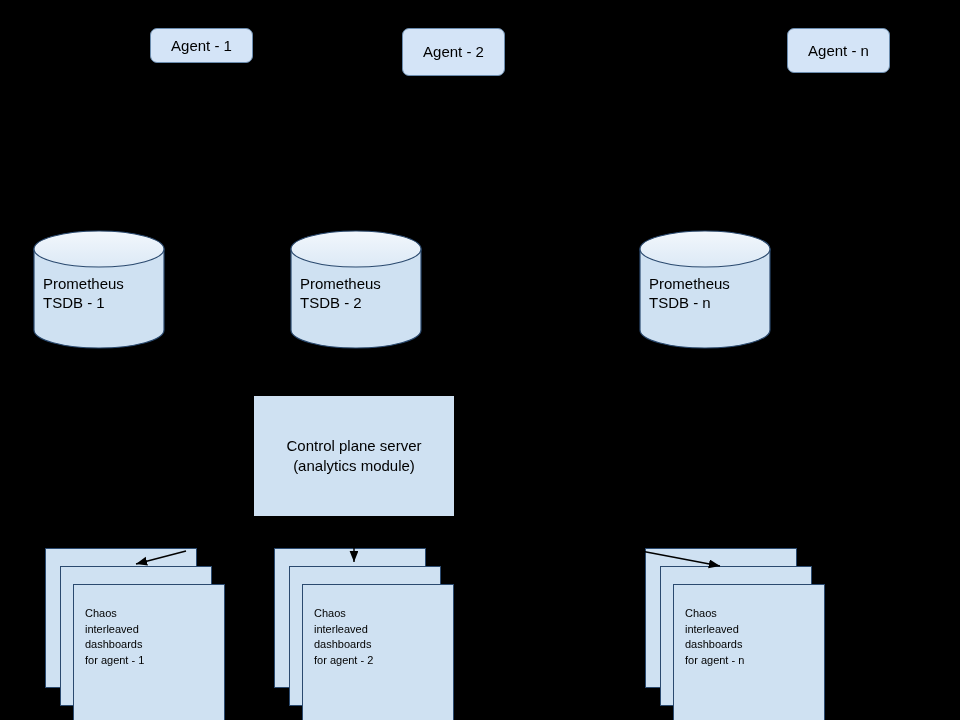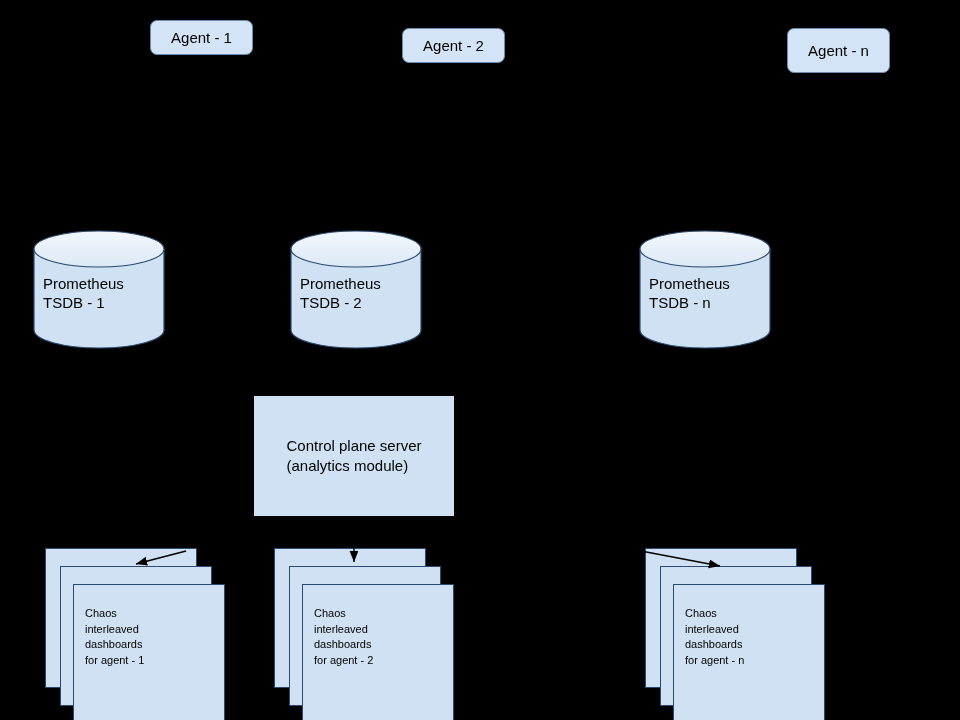--- a/index.html
+++ b/index.html
@@ -55,21 +55,21 @@
   }
 
   
   .plain-box {
     position: absolute;
     background: #cfe1f2;
     border: 1px solid #cfe1f2;
     display: flex;
     align-items: center;
     justify-content: center;
-    text-align: left;
+    text-align: center;
     color: #000000;
     font-size: 15px;
     line-height: 1.35;
     box-sizing: border-box;
     white-space: pre-line;
   }
 
   
   .stack {
     position: absolute;
@@ -104,24 +104,24 @@
     width: 960px;
     height: 720px;
     pointer-events: none;
   }
 </style>
 </head>
 <body>
 
 <div id="canvas">
 
-  <div class="agent-box" id="agent-0" style="left: 150px; top: 20px; width: 103px; height: 35px;">
+  <div class="agent-box" id="agent-0" style="left: 150px; top: 28px; width: 103px; height: 35px;">
     <span>Agent - 1</span>
   </div>
-  <div class="agent-box" id="agent-1" style="left: 402px; top: 28px; width: 103px; height: 35px;">
+  <div class="agent-box" id="agent-1" style="left: 402px; top: 28px; width: 103px; height: 48px;">
     <span>Agent - 2</span>
   </div>
   <div class="agent-box" id="agent-2" style="left: 787px; top: 28px; width: 103px; height: 45px;">
     <span>Agent - n</span>
   </div>
 
   <div class="cylinder" id="db-0" style="left: 33px; top: 230px; width: 132px; height: 120px;">
     <svg class="cyl-svg" width="132" height="120" viewBox="0 0 132 120">
       <defs>
         <linearGradient id="cylTop0" x1="0" y1="0" x2="0" y2="1">

